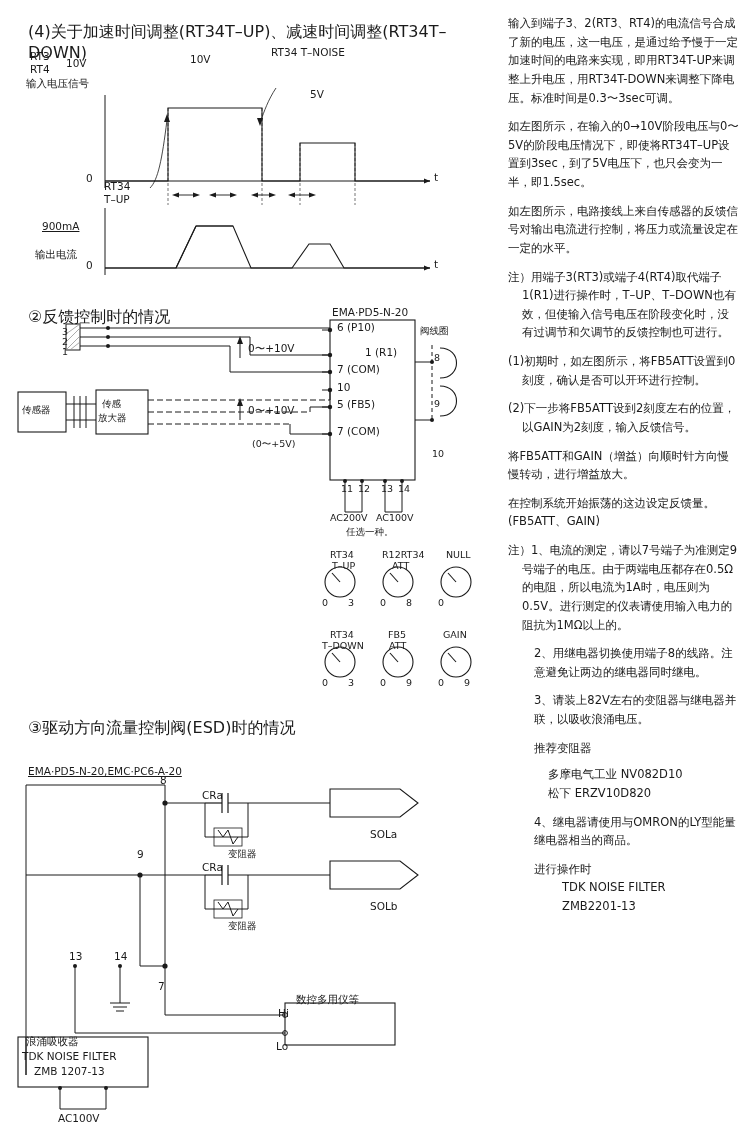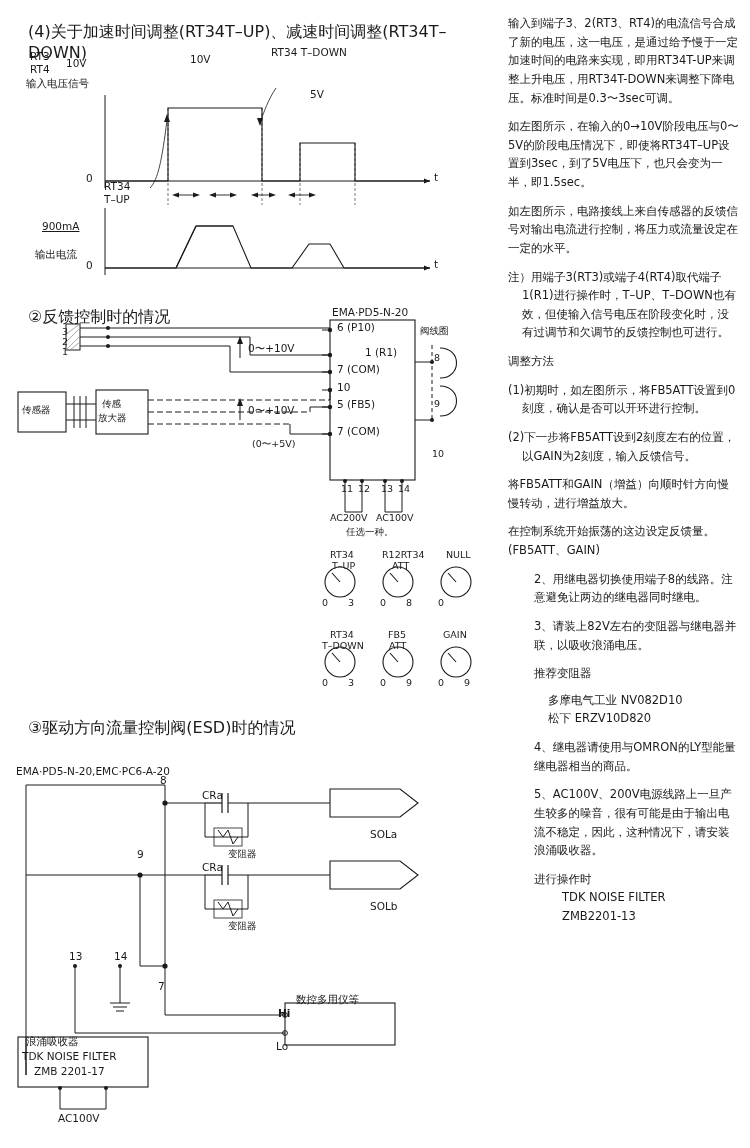--- a/index.html
+++ b/index.html
@@ -71,21 +71,21 @@
         <line x1="176" y1="228" x2="196" y2="186" stroke="#1a1a1a" stroke-width="1.1"></line>
       </svg>
     </div>
 
     <div class="blk lbl11" style="left:30px;top:50px;">RT3</div>
     <div class="blk lbl11" style="left:30px;top:63px;">RT4</div>
     <div class="blk lbl11" style="left:66px;top:57px;">10V</div>
     <div class="blk lbl11" style="left:26px;top:77px;">输入电压信号</div>
     <div class="blk lbl11" style="left:190px;top:53px;">10V</div>
     <div class="blk lbl11" style="left:310px;top:88px;">5V</div>
-    <div class="blk lbl11" style="left:271px;top:46px;">RT34 T–DOWN</div>
+    <div class="blk lbl11" style="left:271px;top:46px;">RT34 T–NOISE</div>
     <div class="blk lbl11" style="left:104px;top:180px;">RT34</div>
     <div class="blk lbl11" style="left:104px;top:193px;">T–UP</div>
     <div class="blk lbl11" style="left:86px;top:172px;">0</div>
     <div class="blk lbl11" style="left:86px;top:259px;">0</div>
     <div class="blk lbl11" style="left:42px;top:220px;text-decoration:underline;">900mA</div>
     <div class="blk lbl11" style="left:35px;top:248px;">输出电流</div>
     <div class="blk lbl11" style="left:434px;top:171px;">t</div>
     <div class="blk lbl11" style="left:434px;top:258px;">t</div>
 
     <div class="blk" style="left:28px;top:283px;margin-top:24px;">②反馈控制时的情况</div>
@@ -266,21 +266,21 @@
     <div class="blk lbl" style="left:443px;top:629px;">GAIN</div>
     <div class="blk lbl" style="left:322px;top:677px;">0</div>
     <div class="blk lbl" style="left:348px;top:677px;">3</div>
     <div class="blk lbl" style="left:380px;top:677px;">0</div>
     <div class="blk lbl" style="left:406px;top:677px;">9</div>
     <div class="blk lbl" style="left:438px;top:677px;">0</div>
     <div class="blk lbl" style="left:464px;top:677px;">9</div>
 
     <div class="blk" style="left:28px;top:718px;">③驱动方向流量控制阀(ESD)时的情况</div>
 
-    <div class="blk lbl11" style="left:16px;top:765px;">EMA·PD5-N-20,EMC·PC6-A-20</div>
+    <div class="blk lbl11" style="left:28px;top:765px;text-decoration:underline;">EMA·PD5-N-20,EMC·PC6-A-20</div>
 
     <div class="blk" style="left:0px;top:775px;">
       <svg width="500" height="360" viewBox="0 0 500 360">
 
         <line x1="26" y1="10" x2="26" y2="300" stroke="#1a1a1a" stroke-width="1"></line>
         <line x1="26" y1="10" x2="165" y2="10" stroke="#1a1a1a" stroke-width="1"></line>
 
         <circle cx="165" cy="28" r="2.6" fill="#1a1a1a"></circle>
         <line x1="165" y1="10" x2="165" y2="28" stroke="#1a1a1a" stroke-width="1"></line>
         <line x1="165" y1="28" x2="205" y2="28" stroke="#1a1a1a" stroke-width="1"></line>
@@ -354,44 +354,43 @@
     <div class="blk lbl11" style="left:202px;top:789px;">CRa</div>
     <div class="blk lbl11" style="left:202px;top:861px;">CRa</div>
     <div class="blk lbl" style="left:228px;top:848px;">变阻器</div>
     <div class="blk lbl" style="left:228px;top:920px;">变阻器</div>
     <div class="blk lbl11" style="left:370px;top:828px;">SOLa</div>
     <div class="blk lbl11" style="left:370px;top:900px;">SOLb</div>
     <div class="blk lbl11" style="left:69px;top:950px;">13</div>
     <div class="blk lbl11" style="left:114px;top:950px;">14</div>
     <div class="blk lbl11" style="left:158px;top:980px;">7</div>
     <div class="blk lbl11" style="left:296px;top:993px;">数控多用仪等</div>
-    <div class="blk lbl11" style="left:278px;top:1007px;font-weight:bold;">Hi</div>
+    <div class="blk lbl11" style="left:278px;top:1007px;">Hi</div>
     <div class="blk lbl11" style="left:276px;top:1040px;">Lo</div>
     <div class="blk lbl11" style="left:26px;top:1035px;">浪涌吸收器</div>
     <div class="blk lbl11" style="left:22px;top:1050px;">TDK NOISE FILTER</div>
-    <div class="blk lbl11" style="left:34px;top:1065px;">ZMB 2201-17</div>
+    <div class="blk lbl11" style="left:34px;top:1065px;">ZMB 1207-13</div>
     <div class="blk lbl11" style="left:58px;top:1112px;">AC100V</div>
 
   </div>
 
   <div class="right">
     <p>输入到端子3、2(RT3、RT4)的电流信号合成了新的电压，这一电压，是通过给予慢于一定加速时间的电路来实现，即用RT34T-UP来调整上升电压，用RT34T-DOWN来调整下降电压。标准时间是0.3〜3sec可调。</p>
     <p>如左图所示，在输入的0→10V阶段电压与0〜5V的阶段电压情况下，即使将RT34T–UP设置到3sec，到了5V电压下，也只会变为一半，即1.5sec。</p>
     <p>如左图所示，电路接线上来自传感器的反馈信号对输出电流进行控制，将压力或流量设定在一定的水平。</p>
     <p class="hang">注）用端子3(RT3)或端子4(RT4)取代端子1(R1)进行操作时，T–UP、T–DOWN也有效，但使输入信号电压在阶段变化时，没有过调节和欠调节的反馈控制也可进行。</p>
-    <p>调整方法</p>
     <p class="hang">(1)初期时，如左图所示，将FB5ATT设置到0刻度，确认是否可以开环进行控制。</p>
     <p class="hang">(2)下一步将FB5ATT设到2刻度左右的位置，以GAIN为2刻度，输入反馈信号。</p>
     <p>将FB5ATT和GAIN（增益）向顺时针方向慢慢转动，进行增益放大。</p>
     <p>在控制系统开始振荡的这边设定反馈量。(FB5ATT、GAIN)</p>
+    <p class="hang">注）1、电流的测定，请以7号端子为准测定9号端子的电压。由于两端电压都存在0.5Ω的电阻，所以电流为1A时，电压则为0.5V。进行测定的仪表请使用输入电力的阻抗为1MΩ以上的。</p>
     <p class="hang2">2、用继电器切换使用端子8的线路。注意避免让两边的继电器同时继电。</p>
     <p class="hang2">3、请装上82V左右的变阻器与继电器并联，以吸收浪涌电压。</p>
     <p class="hang2" style="margin-bottom:4px;">推荐变阻器</p>
     <p style="margin:8px 0 0 40px;">多摩电气工业 NV082D10</p>
     <p style="margin:0 0 10px 40px;">松下  ERZV10D820</p>
     <p class="hang2">4、继电器请使用与OMRON的LY型能量继电器相当的商品。</p>
-    <p class="hang2">5、AC100V、200V电源线路上一旦产生较多的噪音，很有可能是由于输出电流不稳定，因此，这种情况下，请安装浪涌吸收器。</p>
     <p class="hang2" style="margin-bottom:0;">进行操作时</p>
     <p style="margin:0 0 0 54px;">TDK NOISE FILTER</p>
     <p style="margin:0 0 0 54px;">ZMB2201-13</p>
   </div>
 
 </div>
 
 </body></html>

